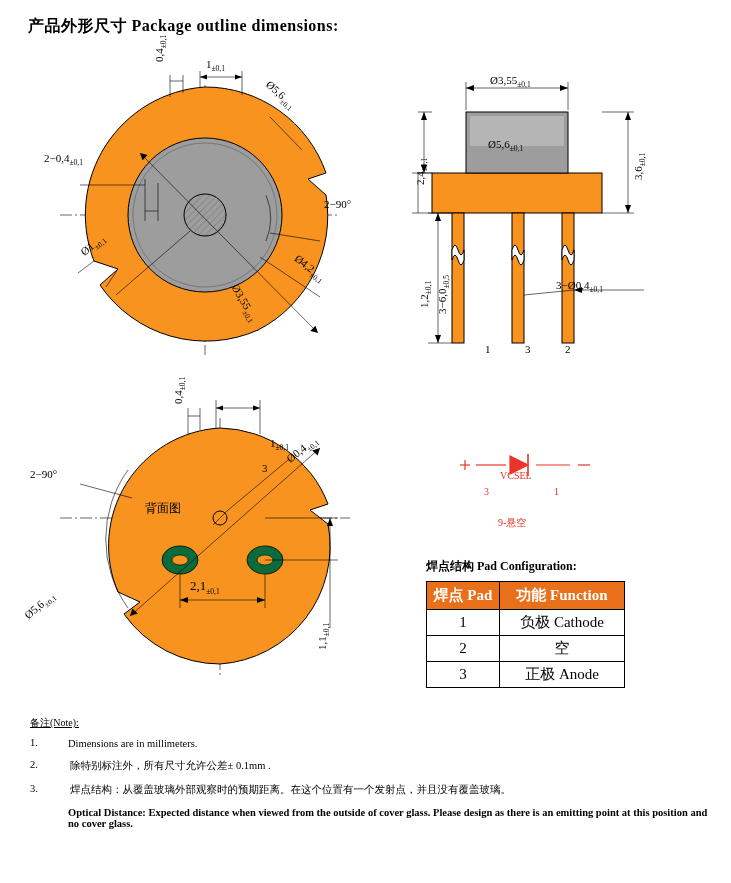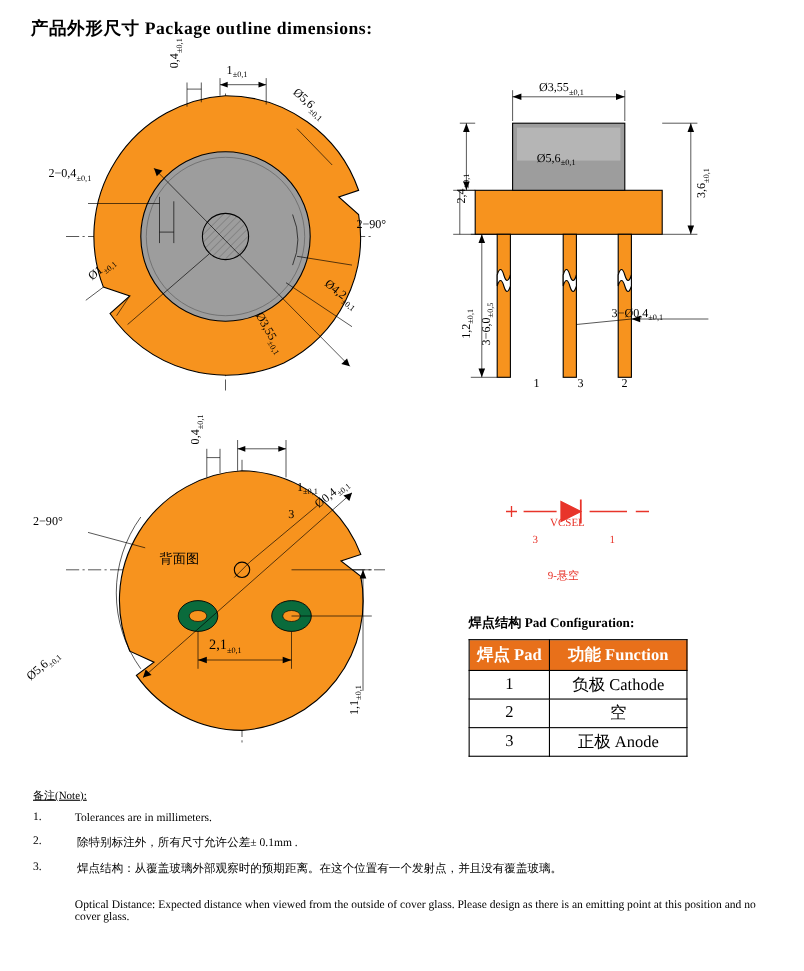--- a/index.html
+++ b/index.html
@@ -377,33 +377,33 @@
     </tbody>
   </table>
 </div>
 
 <div class="notes">
   <div class="notes-title">备注(Note):</div>
 
   <div class="note-row">
     <div class="note-num">1.</div>
     <div class="note-body">
-      <div class="line2">Tolerances are in millimeters.</div>
+      <div class="line2">Dimensions are in millimeters.</div>
     </div>
   </div>
   <div class="note-gap"></div>
 
   <div class="note-row">
     <div class="note-num">2.</div>
     <div class="note-body">
       <div class="indent-cn">除特别标注外，所有尺寸允许公差± 0.1mm .</div>
     </div>
   </div>
   <div class="note-gap"></div>
 
   <div class="note-row">
     <div class="note-num">3.</div>
     <div class="note-body">
       <div class="indent-cn">焊点结构：从覆盖玻璃外部观察时的预期距离。在这个位置有一个发射点，并且没有覆盖玻璃。</div>
-      <div class="line2" style="margin-top:20px;">Optical Distance: Expected distance when viewed from the outside of cover glass. Please design as there is an emitting point at this position and no cover glass.</div>
+      <div class="line2" style="margin-top:10px;font-weight:bold;">Optical Distance: Expected distance when viewed from the outside of cover glass. Please design as there is an emitting point at this position and no cover glass.</div>
     </div>
   </div>
 </div>
 
 </body></html>

